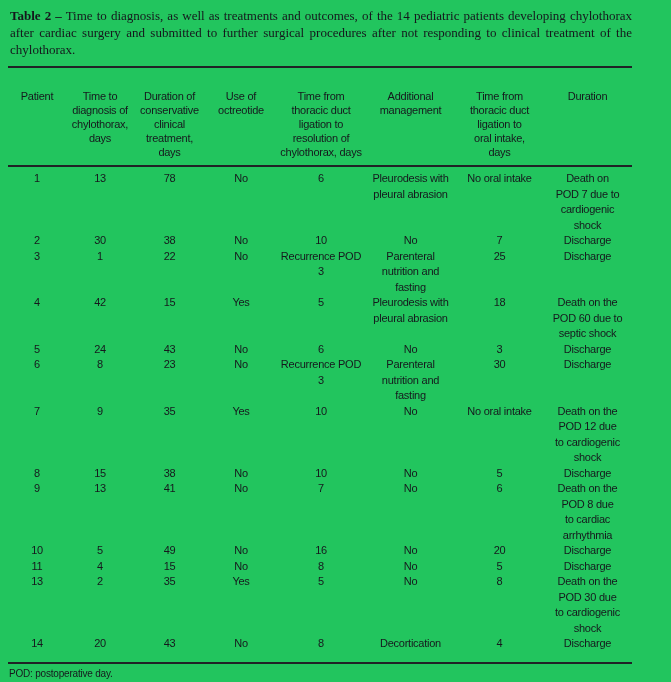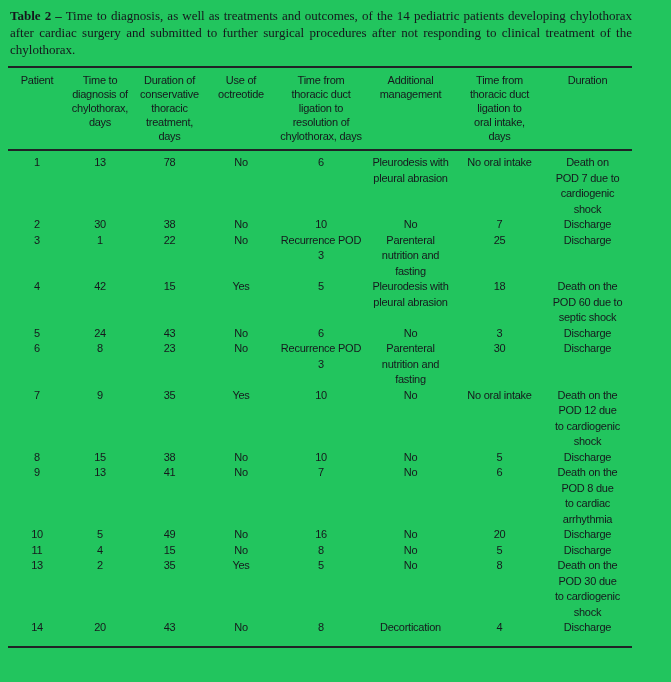--- a/index.html
+++ b/index.html
@@ -44,21 +44,21 @@
     letter-spacing: -0.25px;
     text-align: center;
     vertical-align: top;
     white-space: pre-line;
     padding: 0 1px;
     color: #16181d;
   }
   th {
     font-weight: normal;
     line-height: 14px;
-    padding-top: 5px;
+    padding-top: 21px;
     padding-bottom: 6px;
     margin-top: 17px;
   }
   td {
     line-height: 15.5px;
   }
   tbody tr:first-child td { padding-top: 4px; }
   tbody tr:last-child td  { padding-bottom: 10px; }
   .footnote {
     margin: 4px 0 0 9px;
@@ -88,21 +88,21 @@
     </colgroup>
     <thead>
       <tr>
         <th>Patient</th>
         <th>Time to
 diagnosis of
 chylothorax,
 days</th>
         <th>Duration of
 conservative
-thoracic
+clinical
 treatment,
 days</th>
         <th>Use of
 octreotide</th>
         <th>Time from
 thoracic duct
 ligation to
 resolution of
 chylothorax, days</th>
         <th>Additional
@@ -275,14 +275,15 @@
     <td>43</td>
     <td>No</td>
     <td>8</td>
     <td>Decortication</td>
     <td>4</td>
     <td>Discharge</td>
   </tr>
 </tbody>
   </table>
 
+  <p class="footnote">POD: postoperative day.</p>
 
 </div>
 
 </body></html>

